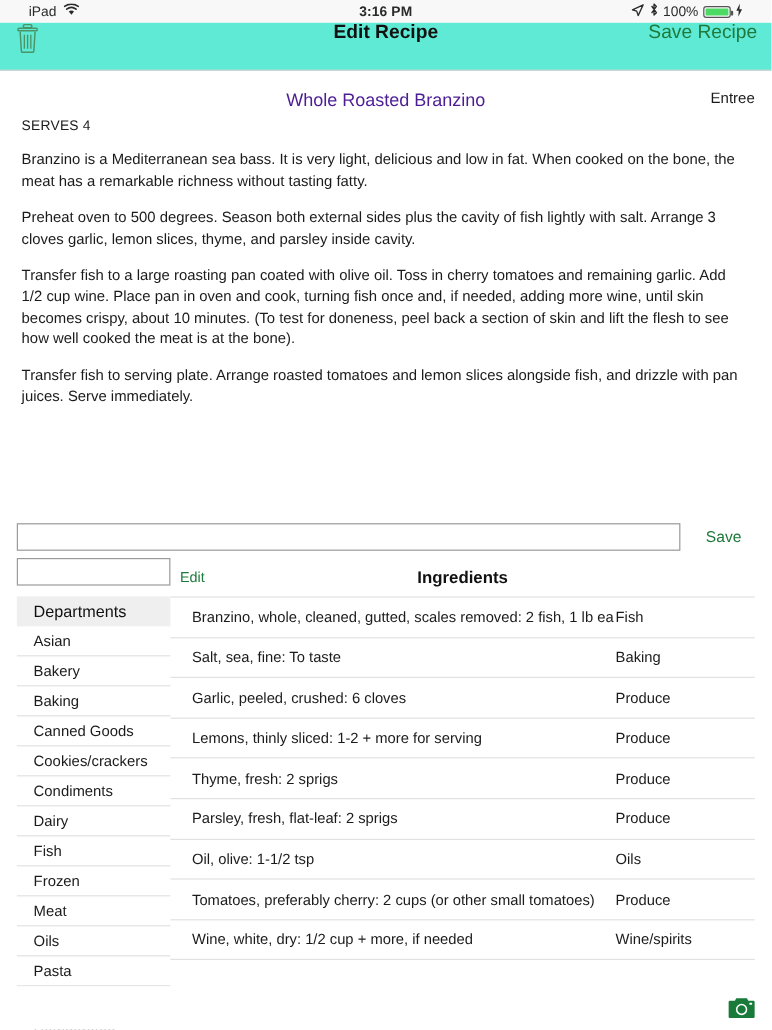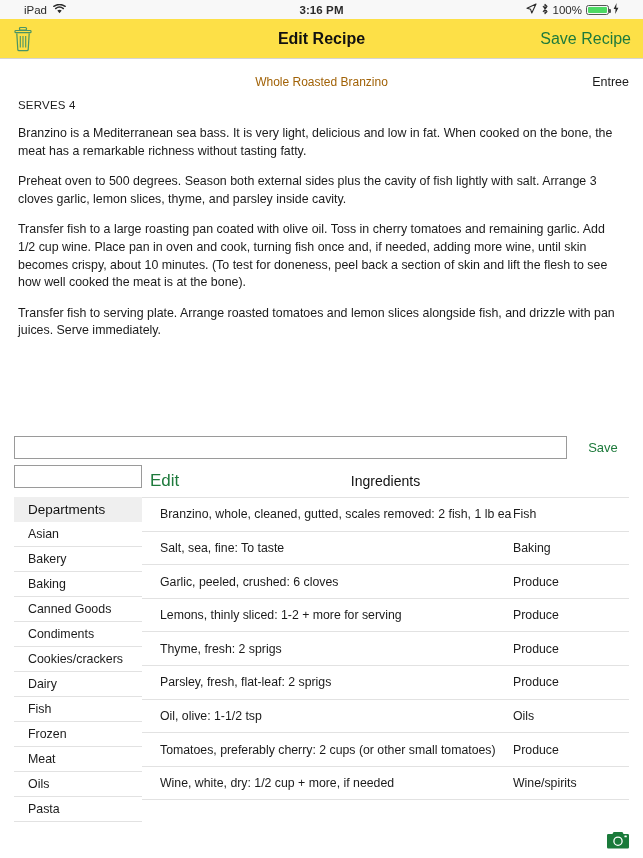--- a/index.html
+++ b/index.html
@@ -59,24 +59,24 @@
   .battery > i {
     display: block;
     height: 100%;
     background: #4cd964;
     border-radius: 1px;
   }
 
   
   .nav-bar {
     height: 40px;
-    background: #fde047;
+    background: #5eead4;
     border-bottom: 1px solid #d4d4d4;
     display: flex;
-    align-items: center;
+    align-items: flex-start;
     padding: 0 12px;
     position: relative;
   }
   .nav-title {
     position: absolute;
     left: 0; right: 0;
     text-align: center;
     font-size: 16px;
     font-weight: bold;
     color: #111;
@@ -95,22 +95,22 @@
     display: flex;
     align-items: baseline;
     padding: 16px 14px 0 14px;
     position: relative;
     height: 36px;
   }
   .recipe-title {
     position: absolute;
     left: 0; right: 0;
     text-align: center;
-    font-size: 12px;
-    color: #a16207;
+    font-size: 15px;
+    color: #4c1d95;
   }
   .recipe-category {
     margin-left: auto;
     font-size: 12.5px;
     color: #1b1b1b;
     z-index: 2;
   }
   .serves {
     padding: 4px 14px 0 18px;
     font-size: 11.5px;
@@ -190,27 +190,27 @@
   }
 
   
   .ing-toolbar {
     display: flex;
     align-items: center;
     height: 32px;
     padding-left: 8px;
     position: relative;
   }
-  .ing-edit { font-size: 17px; color: #1e7a3c; }
+  .ing-edit { font-size: 12px; color: #1e7a3c; }
   .ing-title {
     position: absolute;
     left: 0; right: 0;
     text-align: center;
     font-size: 14px;
-    font-weight: normal;
+    font-weight: bold;
     color: #111;
     pointer-events: none;
   }
   .ing-table { border-top: 1px solid #e2e2e2; }
   .ing-row {
     display: flex;
     align-items: center;
     height: 33.6px;
     border-bottom: 1px solid #e2e2e2;
     padding-left: 18px;
@@ -317,22 +317,22 @@
 <div class="split">
 
   <div class="left-col">
     <input class="dept-search" type="text" placeholder="" style="">
     <div class="dept-list">
       <div class="dept-header">Departments</div>
       <div class="dept-item">Asian</div>
       <div class="dept-item">Bakery</div>
       <div class="dept-item">Baking</div>
       <div class="dept-item">Canned Goods</div>
+      <div class="dept-item">Cookies/crackers</div>
       <div class="dept-item">Condiments</div>
-      <div class="dept-item">Cookies/crackers</div>
       <div class="dept-item">Dairy</div>
       <div class="dept-item">Fish</div>
       <div class="dept-item">Frozen</div>
       <div class="dept-item">Meat</div>
       <div class="dept-item">Oils</div>
       <div class="dept-item">Pasta</div>
       <div class="dept-item">Produce</div>
       <div class="dept-item">Refrigerated</div>
     </div>
   </div>

